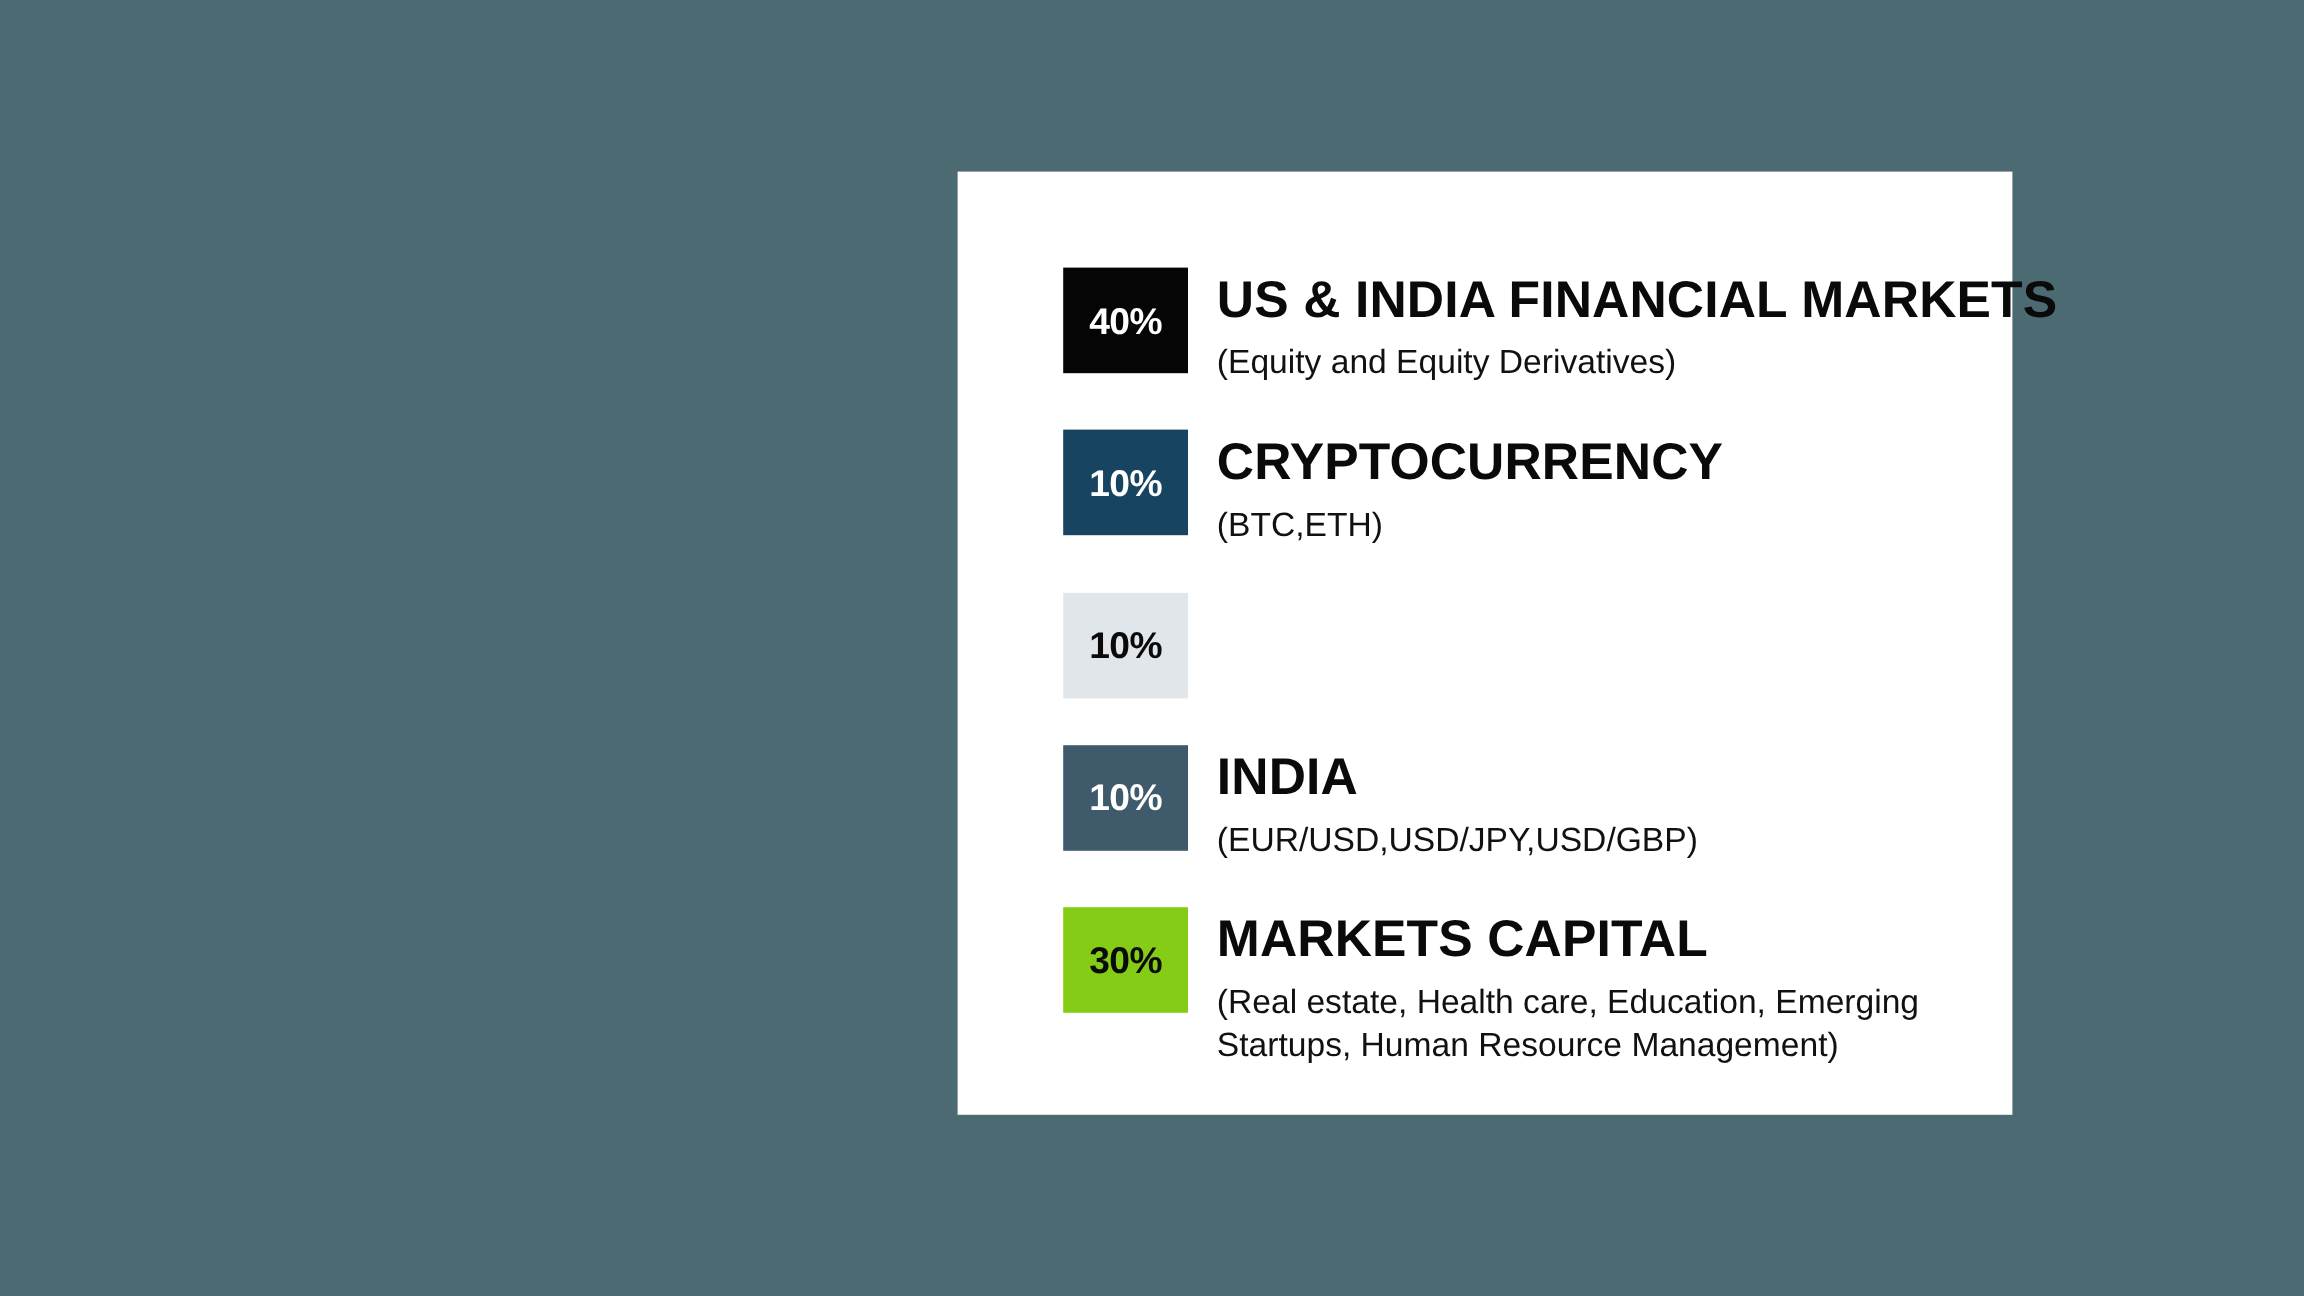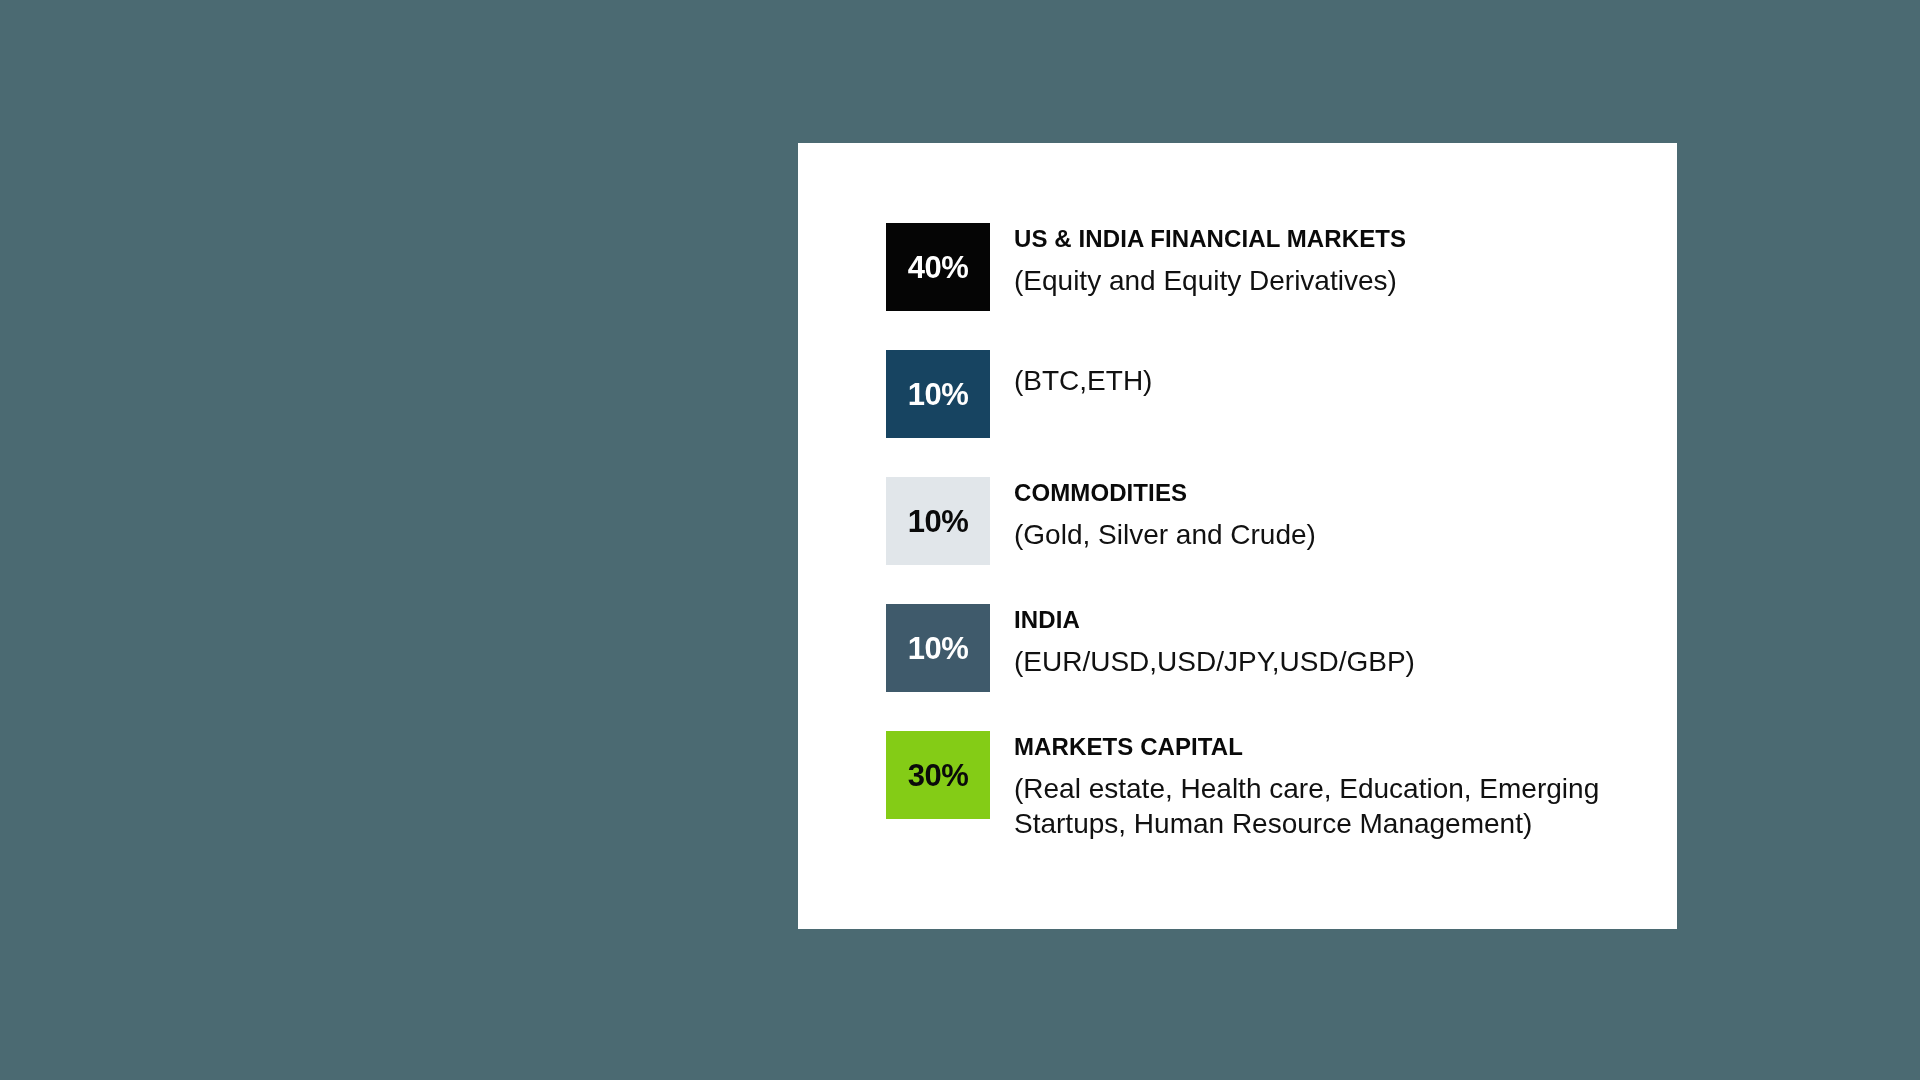--- a/index.html
+++ b/index.html
@@ -65,21 +65,21 @@
   }
 
   .row-text {
     flex: 1 1 auto;
     padding-left: 24px;
     padding-top: 3px;
     min-width: 0;
   }
 
   .row-title {
-    font-size: 24px;
+    font-size: 43px;
     font-weight: bold;
     color: #0a0a0a;
     letter-spacing: 0.1px;
     line-height: 1.12;
     white-space: nowrap;
   }
 
   .row-subtitle {
     font-size: 28px;
     font-weight: normal;
@@ -109,31 +109,28 @@
           <div class="row-title">US &amp; INDIA FINANCIAL MARKETS</div>
           <div class="row-subtitle">(Equity and Equity Derivatives)</div>
         </div>
       </div>
 
       <div class="legend-row">
         <div class="swatch" style="background: rgb(23, 68, 97);">
           <span class="swatch-pct" style="color: rgb(255, 255, 255);">10%</span>
         </div>
         <div class="row-text">
+          <div class="row-title">CRYPTOCURRENCY</div>
           <div class="row-subtitle">(BTC,ETH)</div>
         </div>
       </div>
 
       <div class="legend-row">
         <div class="swatch" style="background: rgb(225, 230, 234);">
           <span class="swatch-pct" style="color: rgb(10, 10, 10);">10%</span>
-        </div>
-        <div class="row-text">
-          <div class="row-title">COMMODITIES</div>
-          <div class="row-subtitle">(Gold, Silver and Crude)</div>
         </div>
       </div>
 
       <div class="legend-row">
         <div class="swatch" style="background: rgb(63, 90, 107);">
           <span class="swatch-pct" style="color: rgb(255, 255, 255);">10%</span>
         </div>
         <div class="row-text">
           <div class="row-title">INDIA</div>
           <div class="row-subtitle">(EUR/USD,USD/JPY,USD/GBP)</div>

